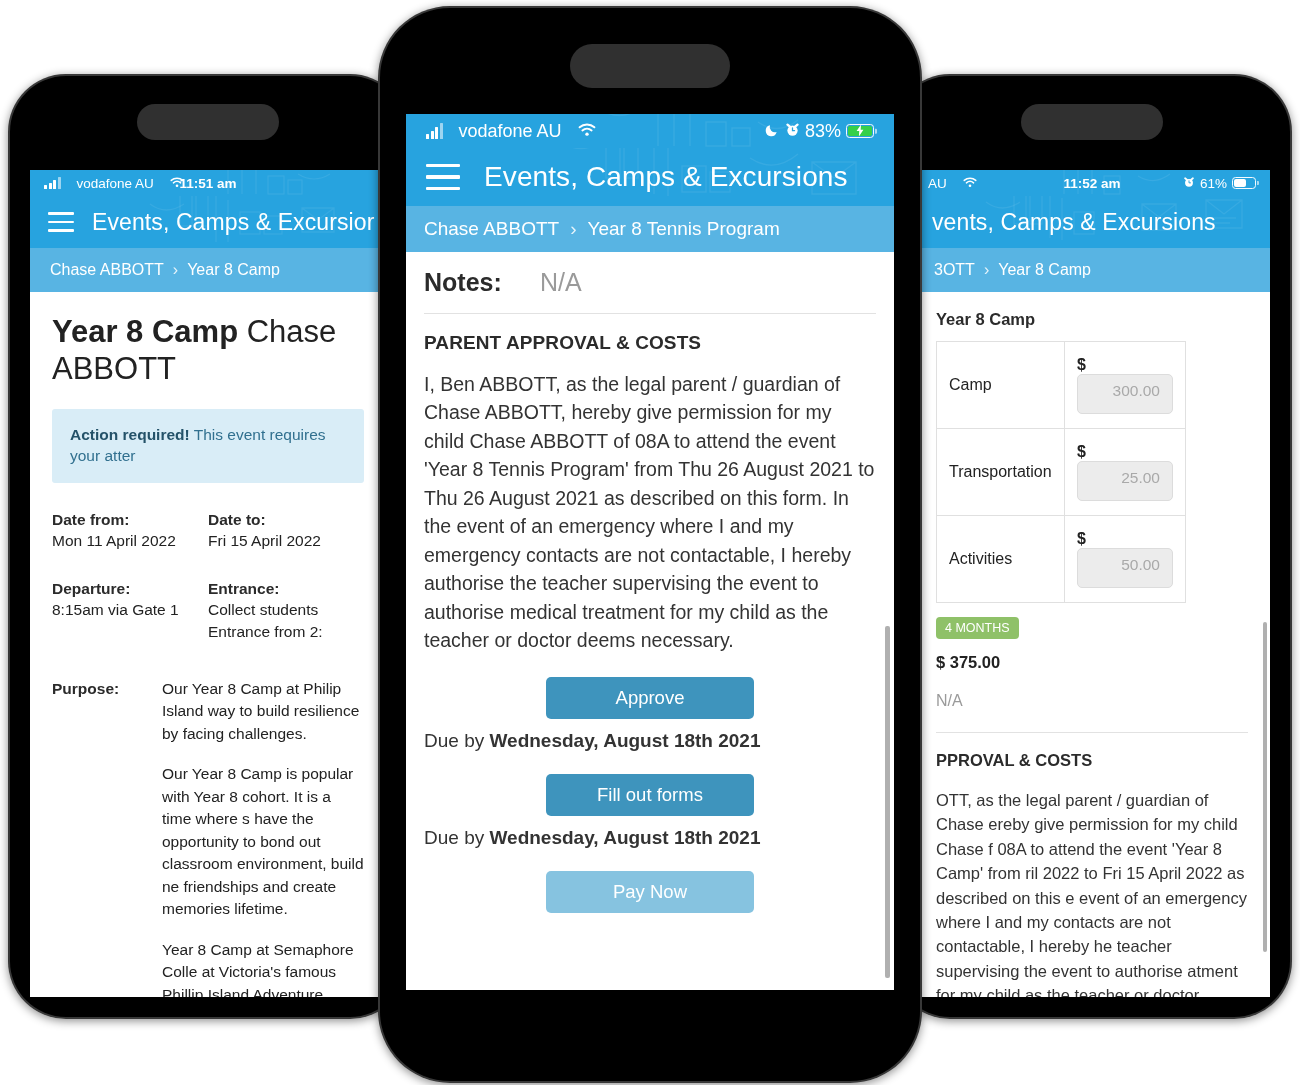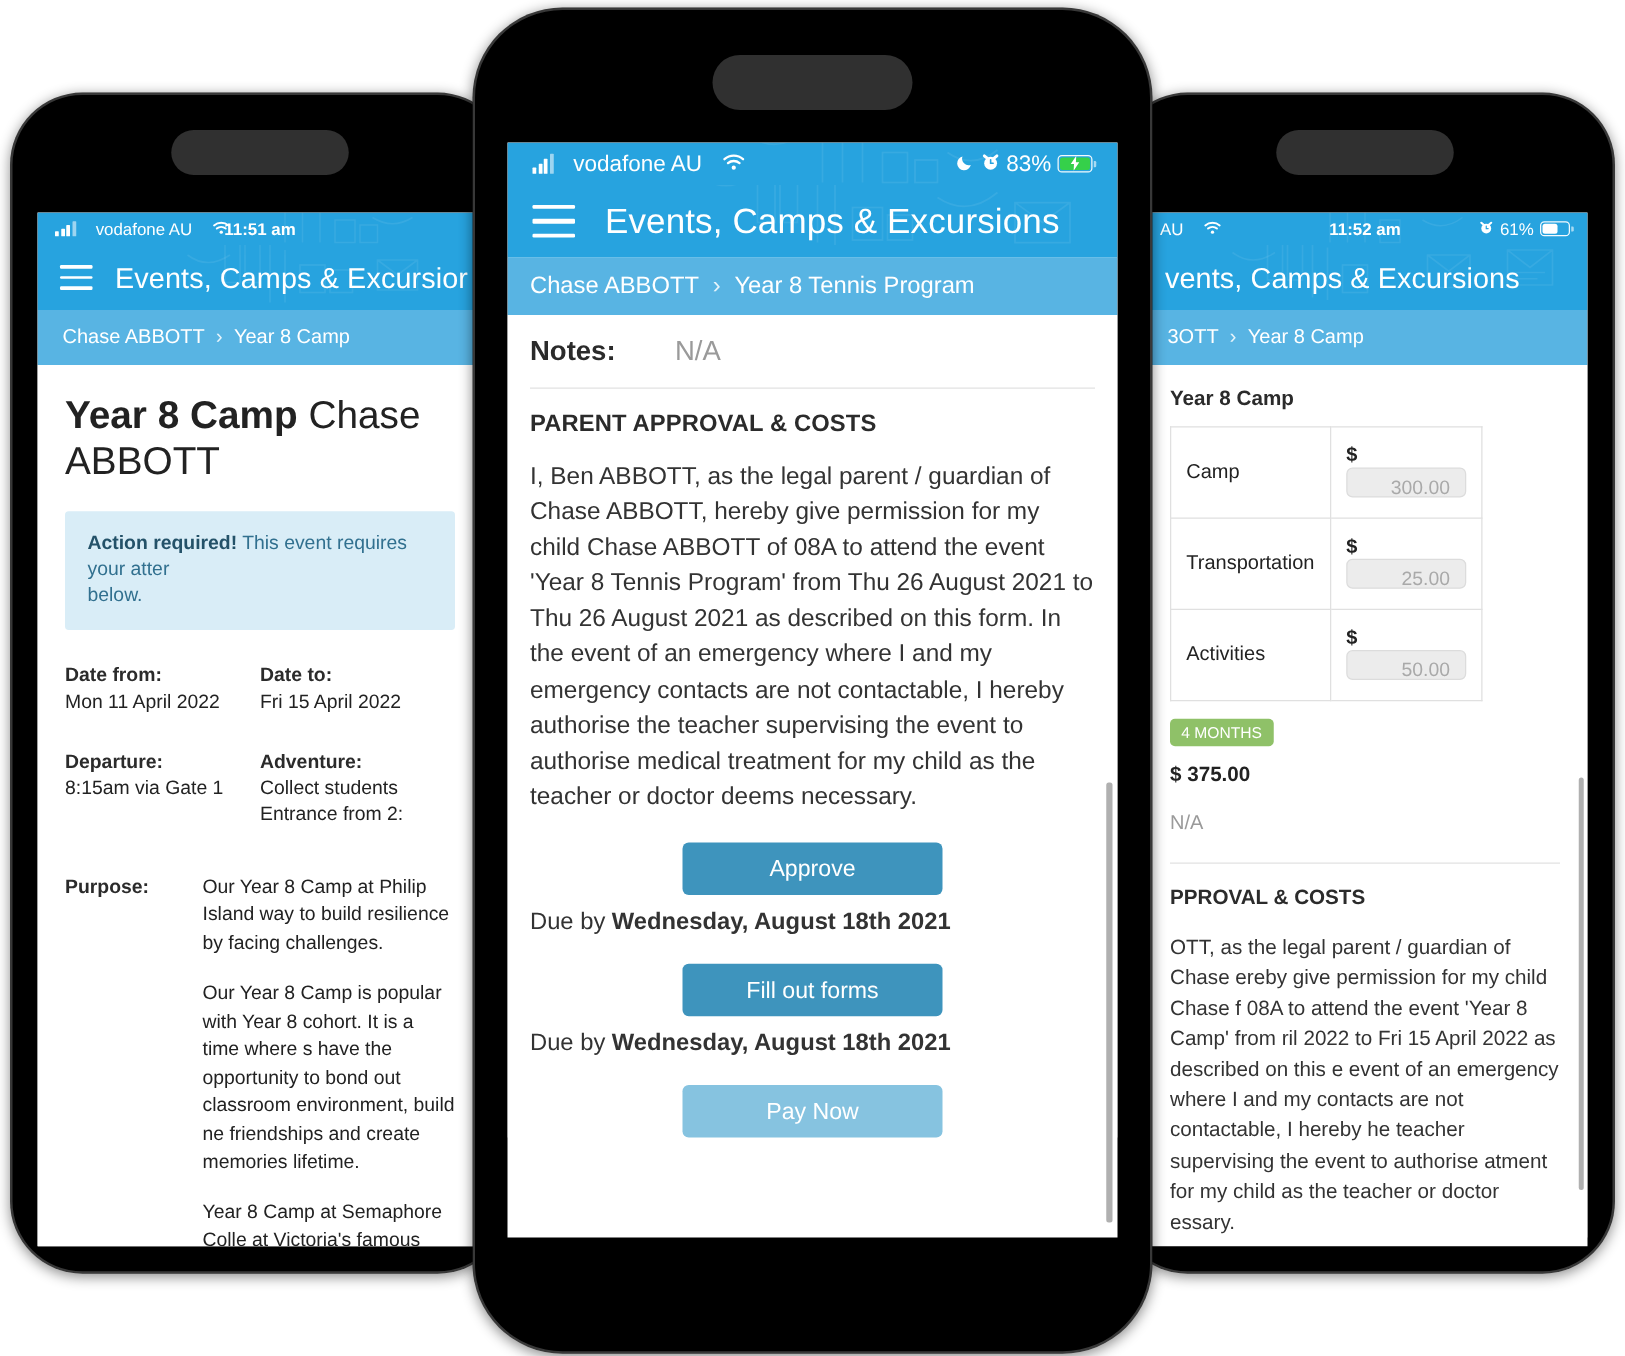--- a/index.html
+++ b/index.html
@@ -113,38 +113,38 @@
   .L .purpose .k{font-weight:bold;width:110px;flex:0 0 110px;color:#2b2b2b;}
   .L .purpose p{margin:0 0 18px 0;}
 
   
   .C .statusbar{height:34px;padding:0 20px;font-size:18px;}
   .C .navbar{height:58px;padding:0 20px;}
   .C .hamburger span{width:34px;height:3.2px;margin:4.2px 0;}
   .C .navtitle{font-size:28px;margin-left:24px;}
   .C .crumbs{height:46px;padding:0 18px;font-size:19px;}
   .C .page{padding:16px 18px 0 18px;}
-  .C .notes{display:flex;font-size:22px;padding-bottom:16px;}
+  .C .notes{display:flex;font-size:25px;padding-bottom:16px;}
   .C .notes .k{font-weight:bold;width:116px;flex:0 0 116px;color:#2b2b2b;}
   .C .sectitle{font-size:19px;margin:18px 0 16px 0;letter-spacing:.1px;}
   .C .para{font-size:19.5px;line-height:1.46;color:#333;margin:0;}
   .C .btn{width:208px;height:42px;font-size:18.5px;margin:22px auto 0 auto;}
   .C .due{font-size:19px;margin-top:11px;color:#333;}
 
   
   .R .statusbar{height:26px;padding:0 14px;font-size:13.5px;}
   .R .navbar{height:52px;padding:0 18px;}
   .R .navtitle{font-size:23px;margin-left:0;}
   .R .crumbs{height:44px;padding:0 20px;font-size:16px;}
   .R .page{padding:18px 22px 0 22px;}
   .R .h2{font-size:16.5px;font-weight:bold;margin:0 0 12px 0;color:#2b2b2b;}
   .R table.costs{width:250px;}
   .R table.costs td{font-size:16px;padding:14px 12px;}
   .R table.costs td.lbl{width:120px;}
-  .R .moneyinput{width:96px;height:24px;line-height:32px;padding-right:12px;font-size:15.5px;}
+  .R .moneyinput{width:96px;height:40px;line-height:32px;padding-right:12px;font-size:15.5px;}
   .R .dollar{font-weight:bold;font-size:16px;margin-right:7px;}
   .R .instal{font-size:16.5px;font-weight:bold;margin-top:18px;line-height:1.35;color:#2b2b2b;}
   .R .badge{margin-top:14px;padding:4px 9px;font-size:12.5px;}
   .R .amount{font-weight:bold;font-size:16.5px;margin-top:14px;}
   .R .na{font-size:16px;margin-top:20px;}
   .R .sectitle{font-size:16.5px;margin:0;padding-top:18px;}
   .R .para{font-size:16.5px;line-height:1.48;color:#333;margin:18px 0 0 0;}
 </style>
 </head>
 <body>
@@ -216,41 +216,40 @@
 
       <div class="page">
         <h1>
           <span class="strong">Year 8 Camp</span>
           <span>Chase ABBOTT</span>
         </h1>
 
         <div class="alert">
           <span class="ttl">Action required!</span>
           <span>This event requires your atter</span>
-          <div>below.</div>
         </div>
 
         <div class="kv">
           <div>
             <div class="k">Date from:</div>
             <div>Mon 11 April 2022</div>
           </div>
           <div>
             <div class="k">Date to:</div>
             <div>Fri 15 April 2022</div>
           </div>
         </div>
 
         <div class="kv">
           <div>
             <div class="k">Departure:</div>
             <div>8:15am via Gate 1</div>
           </div>
           <div>
-            <div class="k">Adventure:</div>
+            <div class="k">Entrance:</div>
             <div>Collect students</div>
             <div>Entrance from 2:</div>
           </div>
         </div>
 
         <div class="purpose">
           <div class="k">Purpose:</div>
           <div>
             <p>Our Year 8 Camp at Philip Island way to build resilience by facing challenges.</p>
             <p>Our Year 8 Camp is popular with Year 8 cohort. It is a time where s have the opportunity to bond out classroom environment, build ne friendships and create memories lifetime.</p>

